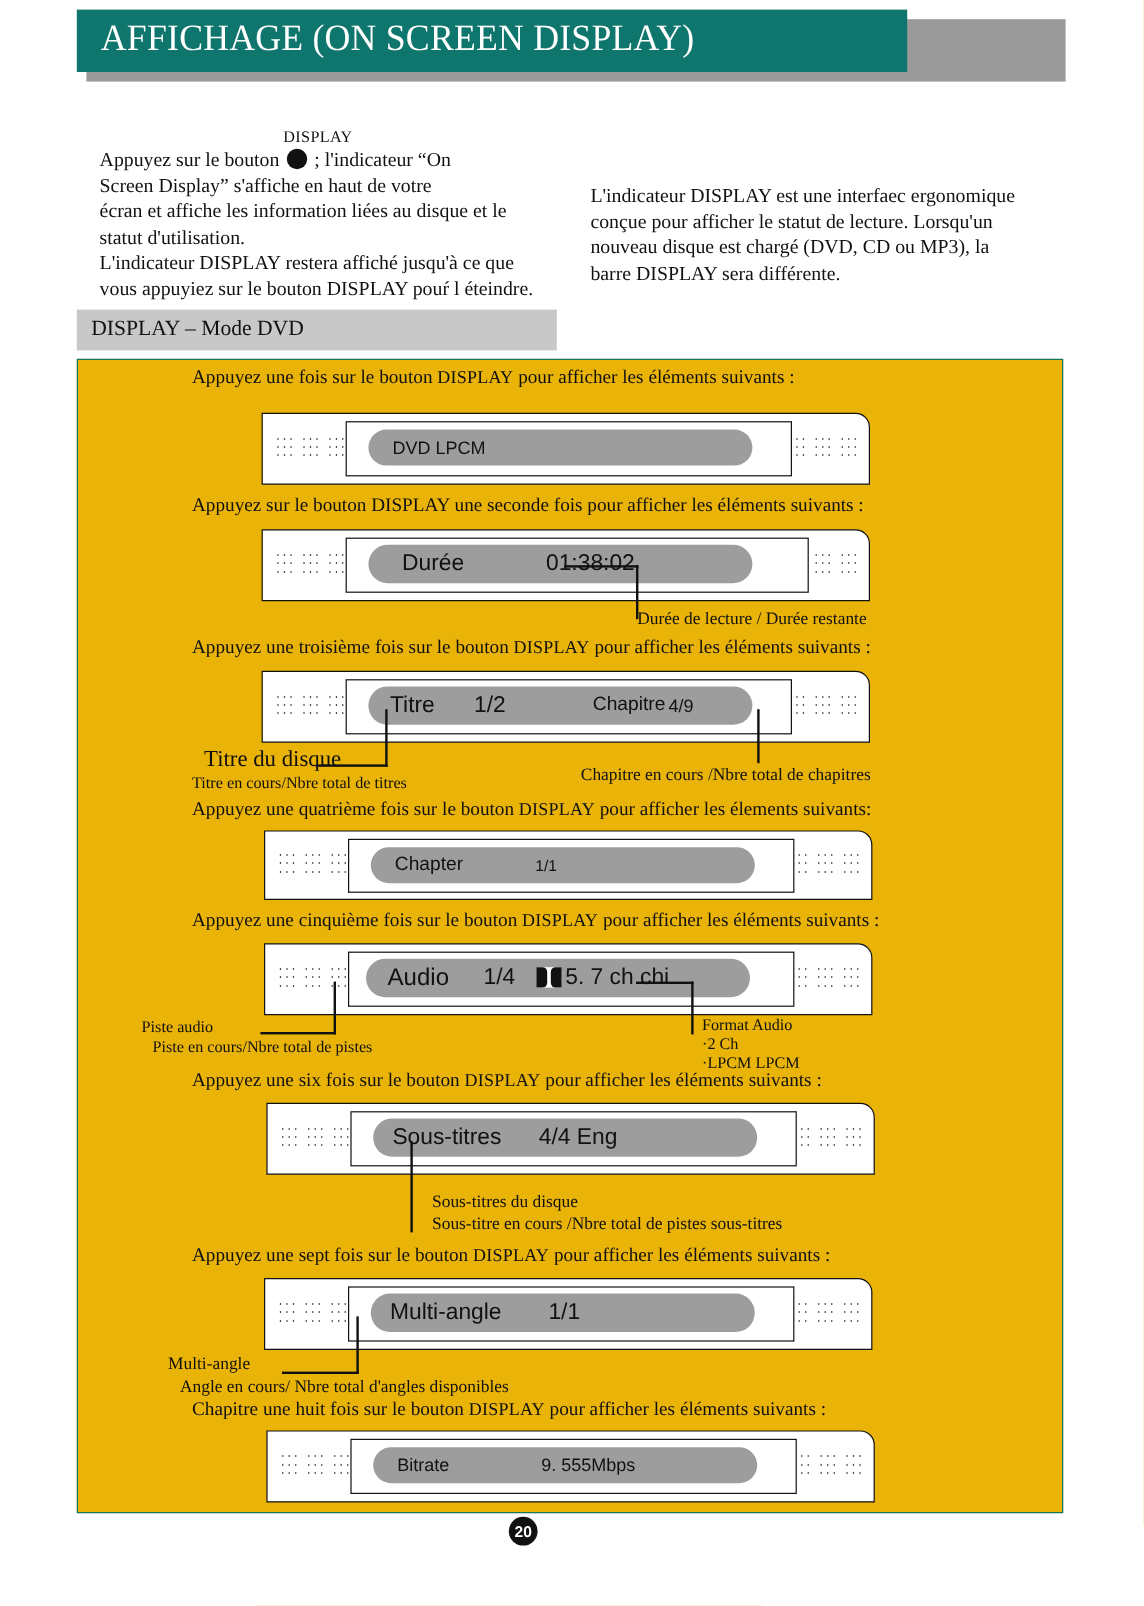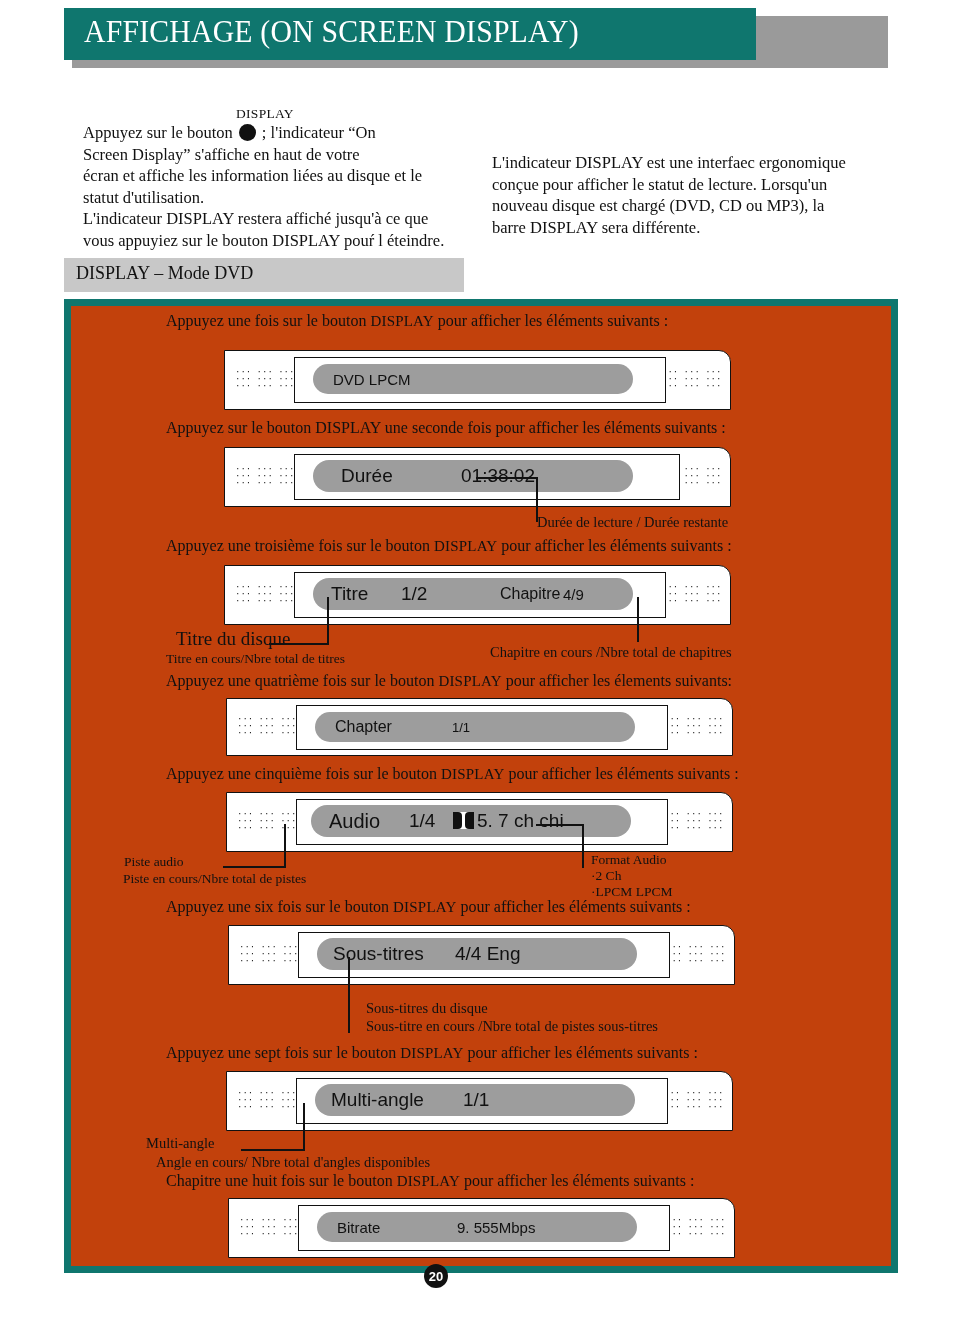--- a/index.html
+++ b/index.html
@@ -20,21 +20,21 @@
   .display-tag{position:absolute;left:236px;top:106px;font-size:13.5px;letter-spacing:.3px;}
   .dot-btn{display:inline-block;width:17px;height:17px;border-radius:50%;background:#111;
     vertical-align:-3px;margin:0 6px;}
   .il{display:inline;}
 
   
   .sec-head{position:absolute;left:64px;top:258px;width:400px;height:34px;background:#c8c8c8;}
   .sec-head span{position:absolute;left:12px;top:5px;font-size:18px;}
 
   
-  .frame{position:absolute;left:64px;top:299px;width:820px;height:960px;border:7px solid #0f766e;background:#c2410c;}
+  .frame{position:absolute;left:64px;top:299px;width:820px;height:960px;border:1px solid #0f766e;background:#eab308;}
 
   
   .step{position:absolute;left:0;top:0;width:100%;}
   .caption{position:absolute;font-size:16px;white-space:nowrap;}
   .caption .kw{font-size:15px;letter-spacing:.2px;}
 
   
   .osd-outer{position:absolute;border:1.6px solid #111;border-top-right-radius:12px;background:#fff;}
   .osd-inner{position:absolute;border:1.6px solid #111;background:#fff;}
   .dots{position:absolute;width:60px;}
@@ -231,21 +231,21 @@
           <div class="lbl" style="left:98px;font-size:19px;">1/4</div>
           <span class="dd-logo" style="position:absolute;left:140px;top:7px;"></span>
           <div class="lbl" style="left:166px;font-size:19px;">5. 7  ch  chi</div>
         </div>
       </div>
     </div>
 
     <div class="ln v" style="left:213px;top:518px;height:44px;"></div>
     <div class="ln h" style="left:152px;top:560px;width:63px;"></div>
     <div class="note sm" style="left:53px;top:548px;">Piste audio</div>
-    <div class="note sm" style="left:52px;top:565px;">Piste en cours/Nbre total de pistes</div>
+    <div class="note sm" style="left:62px;top:565px;">Piste en cours/Nbre total de pistes</div>
 
     <div class="ln h" style="left:465px;top:518px;width:48px;"></div>
     <div class="ln v" style="left:511px;top:518px;height:44px;"></div>
     <div class="note sm" style="left:520px;top:546px;">Format Audio</div>
     <div class="note sm" style="left:520px;top:562px;">·2 Ch</div>
     <div class="note sm" style="left:520px;top:578px;">·LPCM LPCM</div>
   </div>
 
   <div class="step">
     <div class="caption" style="left:95px;top:592px;">

